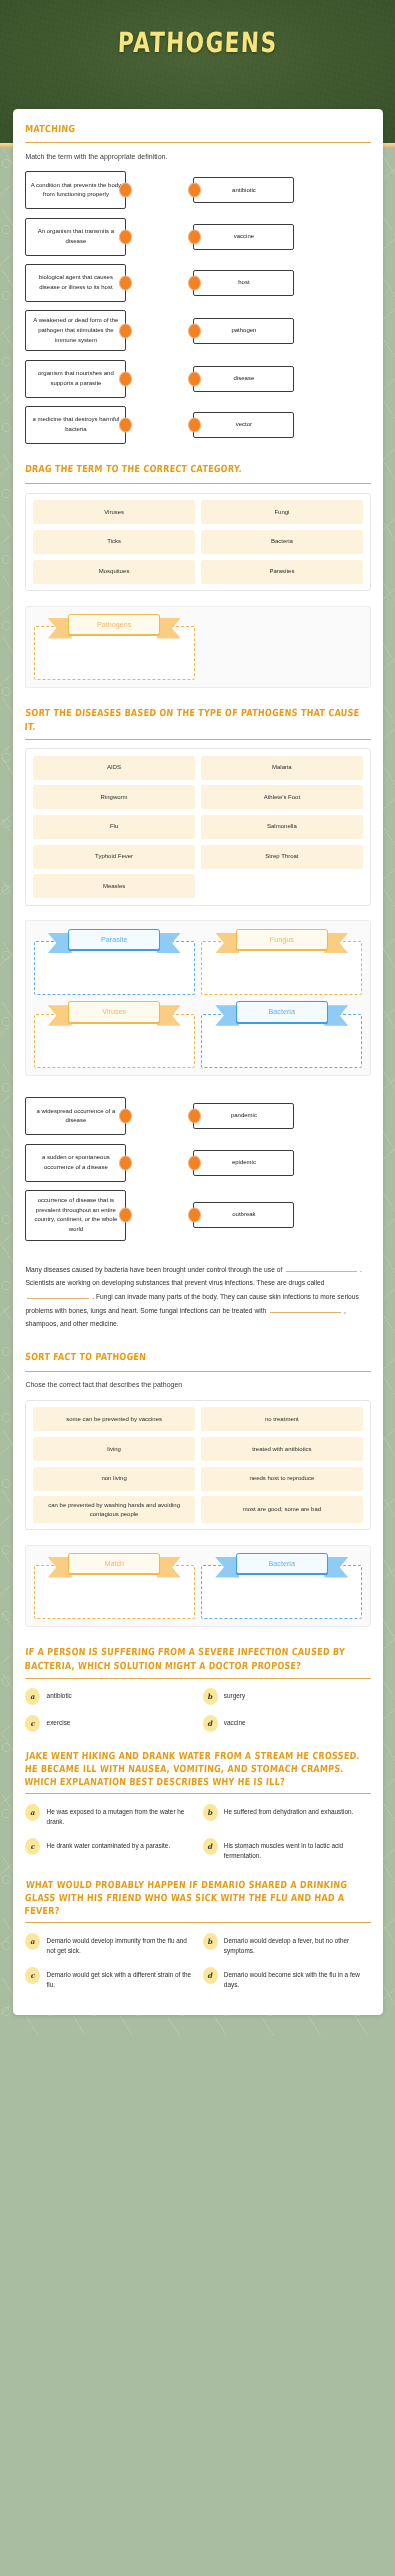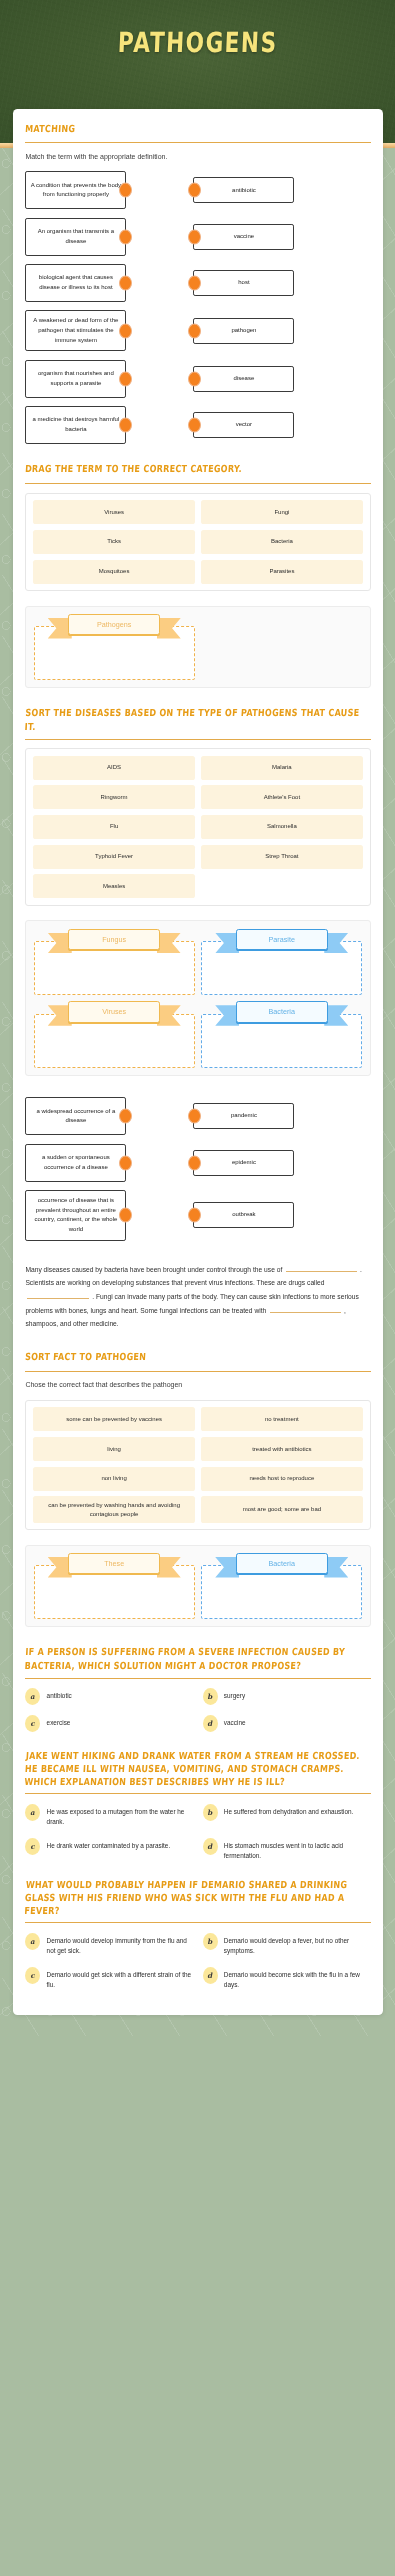--- a/index.html
+++ b/index.html
@@ -386,33 +386,33 @@
       <div class="tile">Ringworm</div>
       <div class="tile">Athlete's Foot</div>
       <div class="tile">Flu</div>
       <div class="tile">Salmonella</div>
       <div class="tile">Typhoid Fever</div>
       <div class="tile">Strep Throat</div>
       <div class="tile">Measles</div>
     </div>
 
     <div class="drop-panel">
+      <div class="drop-zone blue">
+        <div class="ribbon">
+          <div class="tail l"></div>
+          <div class="tail r"></div>
+          <div class="plate">Parasite</div>
+        </div>
+        <div class="drop-area"></div>
+      </div>
       <div class="drop-zone">
         <div class="ribbon">
           <div class="tail l"></div>
           <div class="tail r"></div>
           <div class="plate">Fungus</div>
-        </div>
-        <div class="drop-area"></div>
-      </div>
-      <div class="drop-zone blue">
-        <div class="ribbon">
-          <div class="tail l"></div>
-          <div class="tail r"></div>
-          <div class="plate">Parasite</div>
         </div>
         <div class="drop-area"></div>
       </div>
       <div class="drop-zone">
         <div class="ribbon">
           <div class="tail l"></div>
           <div class="tail r"></div>
           <div class="plate">Viruses</div>
         </div>
         <div class="drop-area"></div>
@@ -489,21 +489,21 @@
       <div class="tile">needs host to reproduce</div>
       <div class="tile">can be prevented by washing hands and avoiding contagious people</div>
       <div class="tile">most are good; some are bad</div>
     </div>
 
     <div class="drop-panel">
       <div class="drop-zone">
         <div class="ribbon">
           <div class="tail l"></div>
           <div class="tail r"></div>
-          <div class="plate">These</div>
+          <div class="plate">Match</div>
         </div>
         <div class="drop-area"></div>
       </div>
       <div class="drop-zone blue">
         <div class="ribbon">
           <div class="tail l"></div>
           <div class="tail r"></div>
           <div class="plate">Bacteria</div>
         </div>
         <div class="drop-area"></div>

